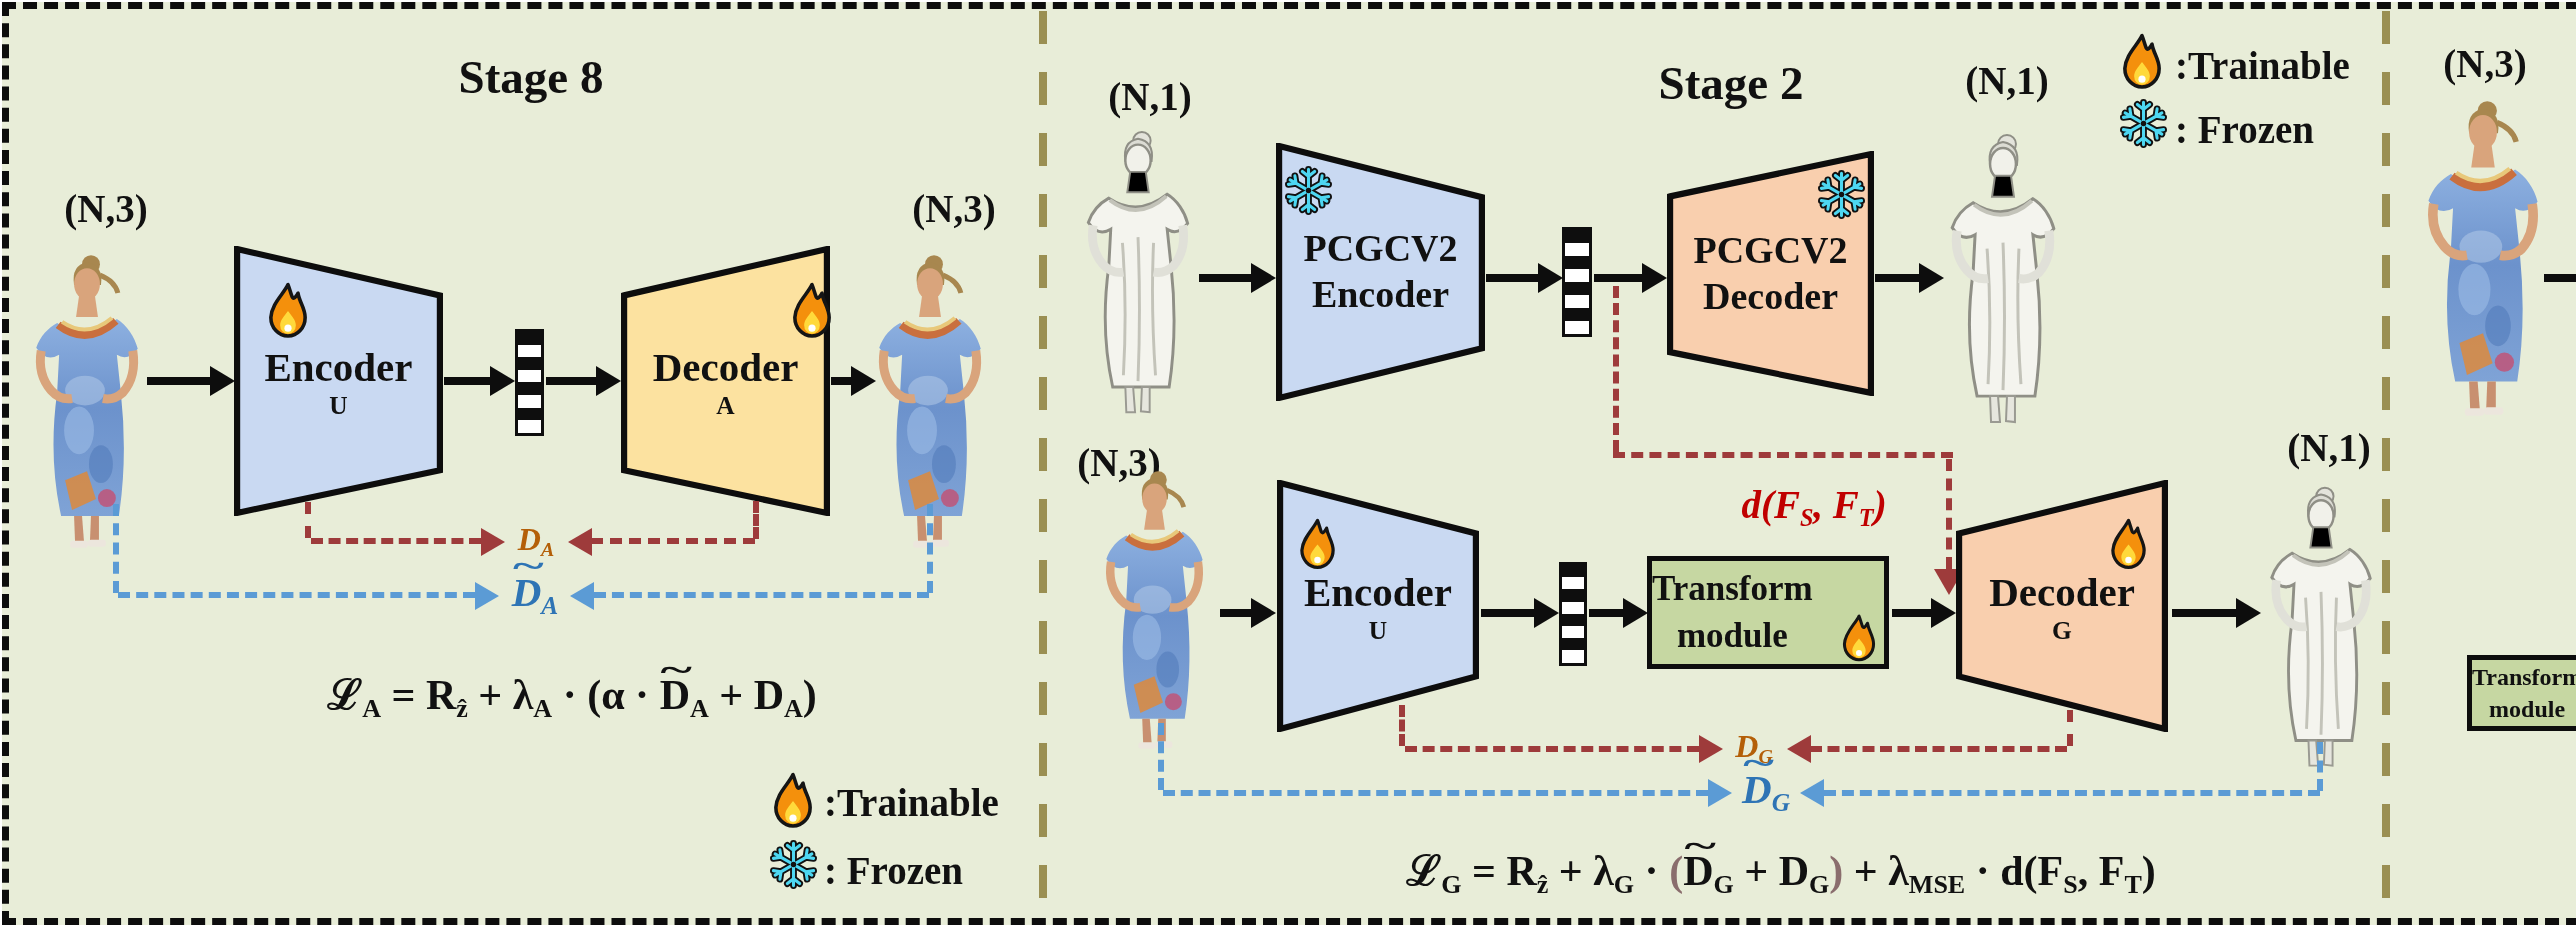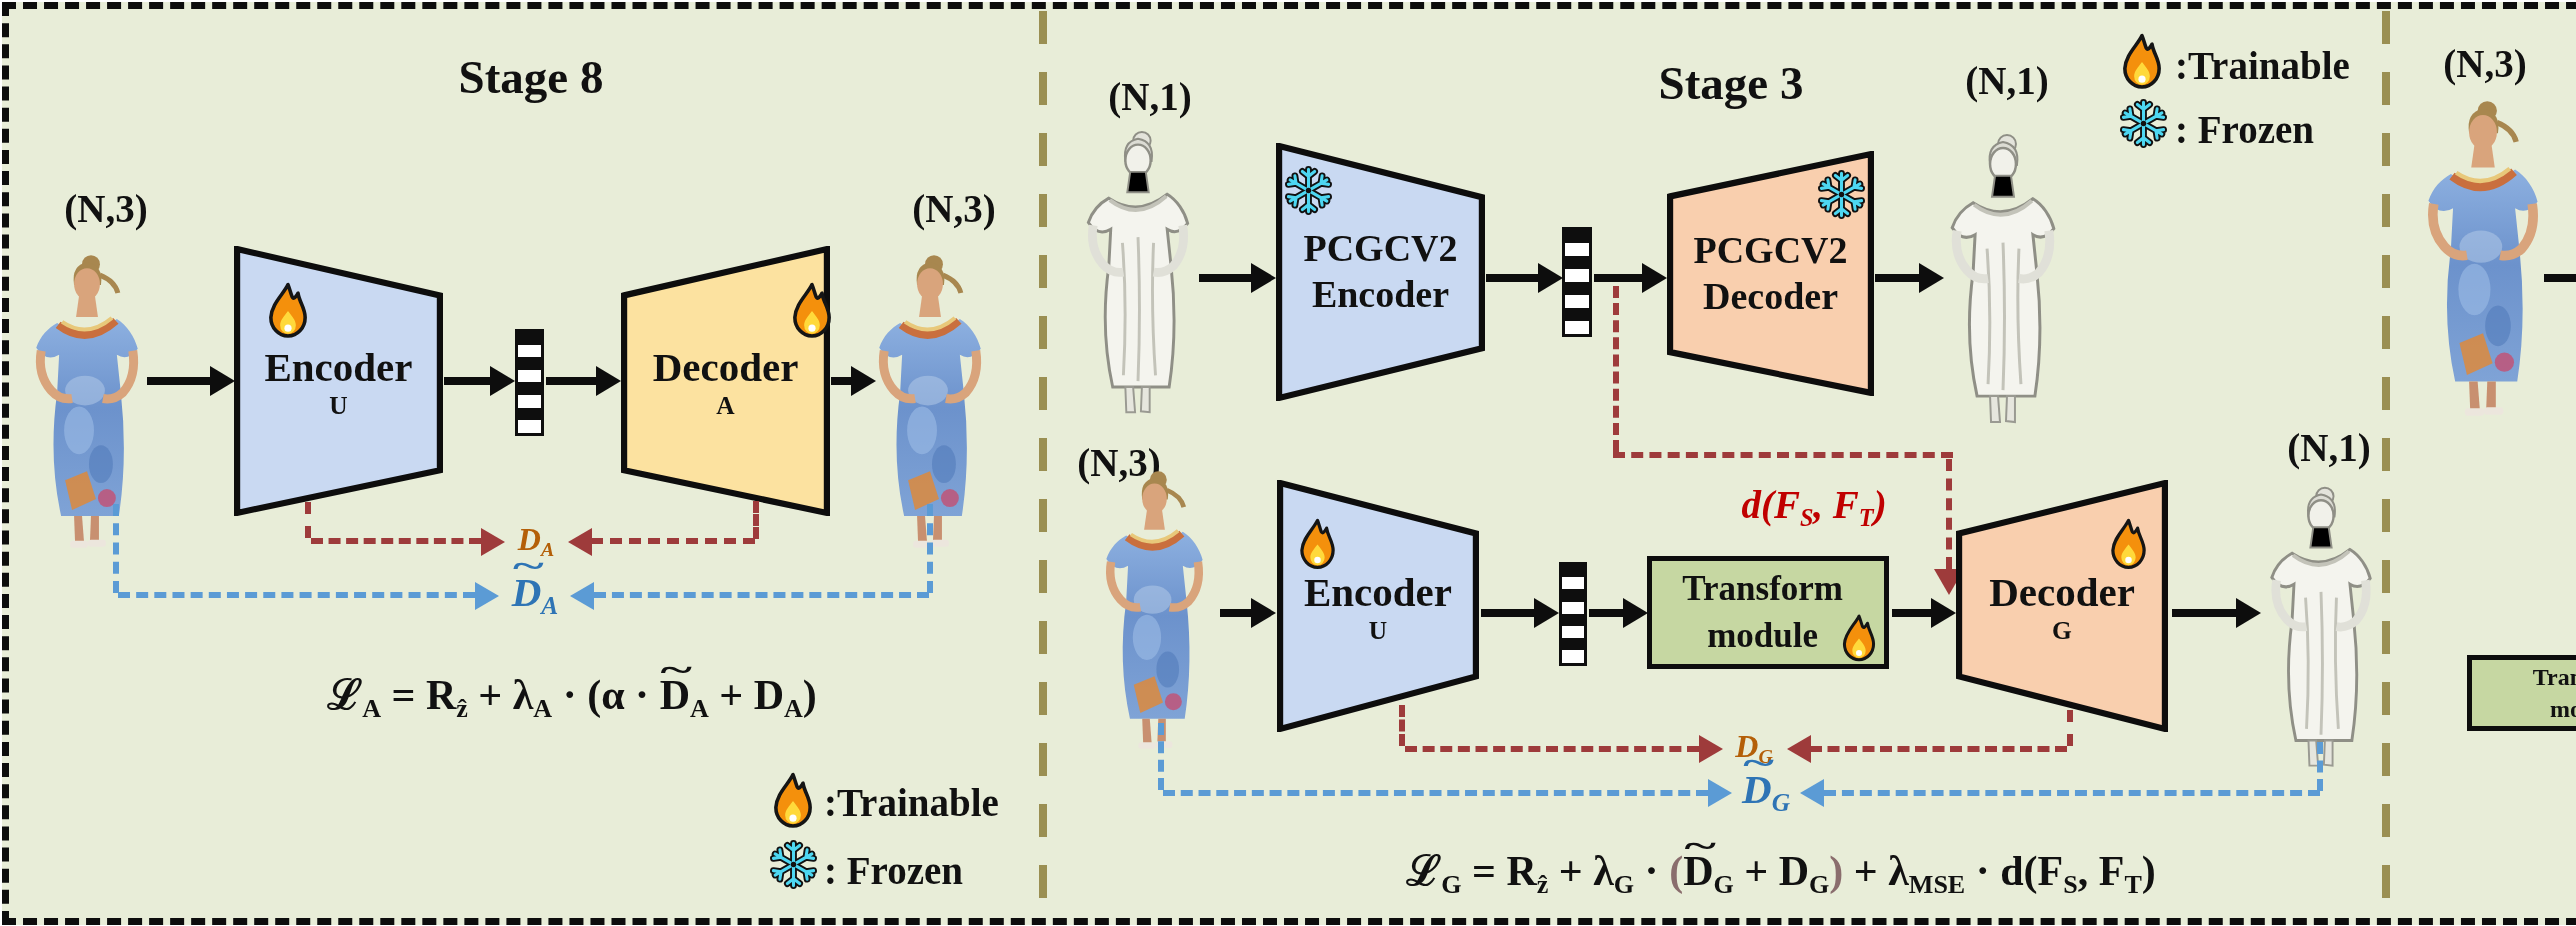--- a/index.html
+++ b/index.html
@@ -27,21 +27,21 @@
   .tld .tm{position:absolute;left:55%;top:-.55em;transform:translateX(-50%) scaleX(1.8);font-size:.8em;line-height:1}
   .pr{color:inherit}
   .loss2 .pr2{color:#8a6d6d}
   .divider{position:absolute;top:11.3px;bottom:11.3px;width:7.7px;
            background:repeating-linear-gradient(180deg,#9a8f52 0 33px,transparent 33px 61px)}
   
   .trap{position:absolute}
   .trap svg{position:absolute;left:0;top:0;width:100%;height:100%}
   .trap .lbl{position:absolute;left:0;top:0;right:0;bottom:0;display:flex;flex-direction:column;align-items:center;justify-content:center}
   
-  .box{position:absolute;border:5.7px solid #0d0d0d;display:flex;flex-direction:column;align-items:flex-end;justify-content:center}
+  .box{position:absolute;border:5.7px solid #0d0d0d;display:flex;flex-direction:column;align-items:flex-start;justify-content:center}
   
   .lat{position:absolute;border:3.1px solid #0e0e0e;
        background:repeating-linear-gradient(180deg,#0e0e0e 0 var(--c),#ffffff var(--c) calc(var(--c)*2))}
   
   .ar{position:absolute;height:8.2px;background:#0d0d0d}
   .ar::after{content:"";position:absolute;right:-24px;top:50%;transform:translateY(-50%);
              width:0;height:0;border-left:25px solid #0d0d0d;border-top:15.5px solid transparent;border-bottom:15.5px solid transparent}
   
   .dv{position:absolute;border-left:6.7px dashed var(--c,#9e3b3b)}
   .dh{position:absolute;border-top:6.7px dashed var(--c,#9e3b3b)}
@@ -182,21 +182,21 @@
 
   <svg class="icon" style="left:767px;top:771px;width:52px;height:60px" viewBox="0 0 100 116" width="52" height="60">
       <use href="#ic-fire"></use>
     </svg>
   <div class="abs lctr legend-txt" style="left:824px;top:802px">:Trainable</div>
   <svg class="icon" style="left:769px;top:840px;width:49px;height:49px" viewBox="0 0 96 96" width="49" height="49">
       <use href="#ic-snow"></use>
     </svg>
   <div class="abs lctr legend-txt" style="left:824px;top:870px">: Frozen</div>
 
-  <div class="abs ctr title" style="left:1731px;top:83px">Stage 3</div>
+  <div class="abs ctr title" style="left:1731px;top:83px">Stage 2</div>
 
   <svg class="icon" style="left:2116px;top:32px;width:52px;height:60px" viewBox="0 0 100 116" width="52" height="60">
       <use href="#ic-fire"></use>
     </svg>
   <div class="abs lctr legend-txt" style="left:2175px;top:65px">:Trainable</div>
   <svg class="icon" style="left:2119px;top:99px;width:49px;height:49px" viewBox="0 0 96 96" width="49" height="49">
       <use href="#ic-snow"></use>
     </svg>
   <div class="abs lctr legend-txt" style="left:2175px;top:129px">: Frozen</div>
 

